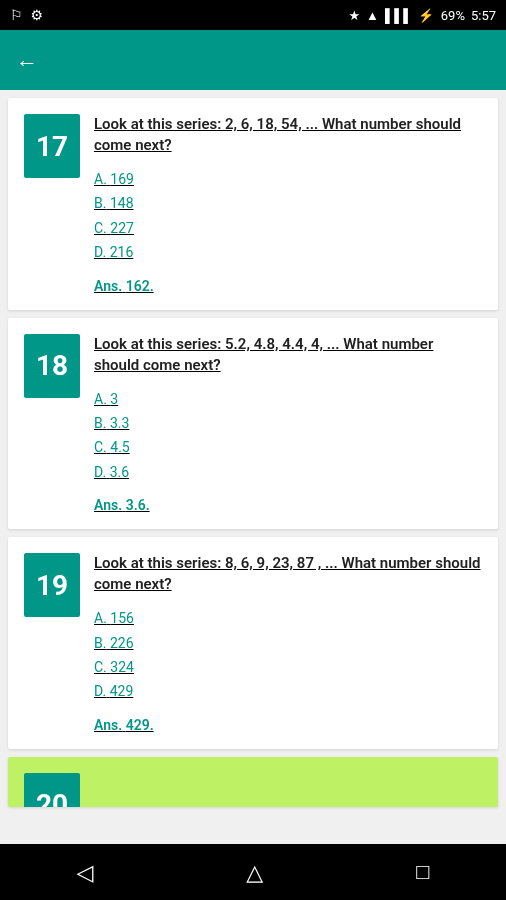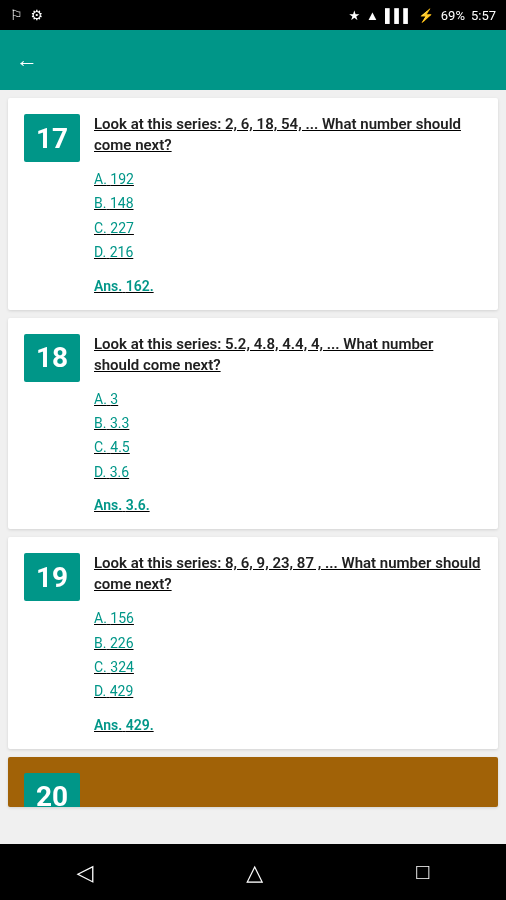--- a/index.html
+++ b/index.html
@@ -82,21 +82,21 @@
       flex-direction: row;
       gap: 14px;
       box-shadow: 0 1px 3px rgba(0,0,0,0.12);
     }
     .question-number {
       background: #009688;
       color: #fff;
       font-size: 28px;
       font-weight: bold;
       min-width: 56px;
-      height: 48px;
+      height: 64px;
       display: flex;
       align-items: center;
       justify-content: center;
       border-radius: 2px;
       flex-shrink: 0;
       align-self: flex-start;
     }
     .card-body {
       flex: 1;
       display: flex;
@@ -145,21 +145,21 @@
       font-size: 22px;
       cursor: pointer;
       padding: 8px 24px;
       display: flex;
       align-items: center;
       justify-content: center;
     }
 
     
     .card-partial {
-      background: #a16207;
+      background: #bef264;
       margin: 0 8px;
       border-radius: 2px;
       padding: 16px;
       display: flex;
       flex-direction: row;
       gap: 14px;
       box-shadow: 0 1px 3px rgba(0,0,0,0.12);
       height: 50px;
       overflow: hidden;
     }
@@ -188,21 +188,21 @@
 
 <div class="content">
 
   <div class="card">
     <div class="question-number">17</div>
     <div class="card-body">
       <div class="question-text">Look at this series: 2, 6, 18, 54, ... What number should come next?</div>
       <div class="options">
         <div class="option">
           <span>A.</span>
-          <span>192</span>
+          <span>169</span>
         </div>
         <div class="option">
           <span>B.</span>
           <span>148</span>
         </div>
         <div class="option">
           <span>C.</span>
           <span>227</span>
         </div>
         <div class="option">

